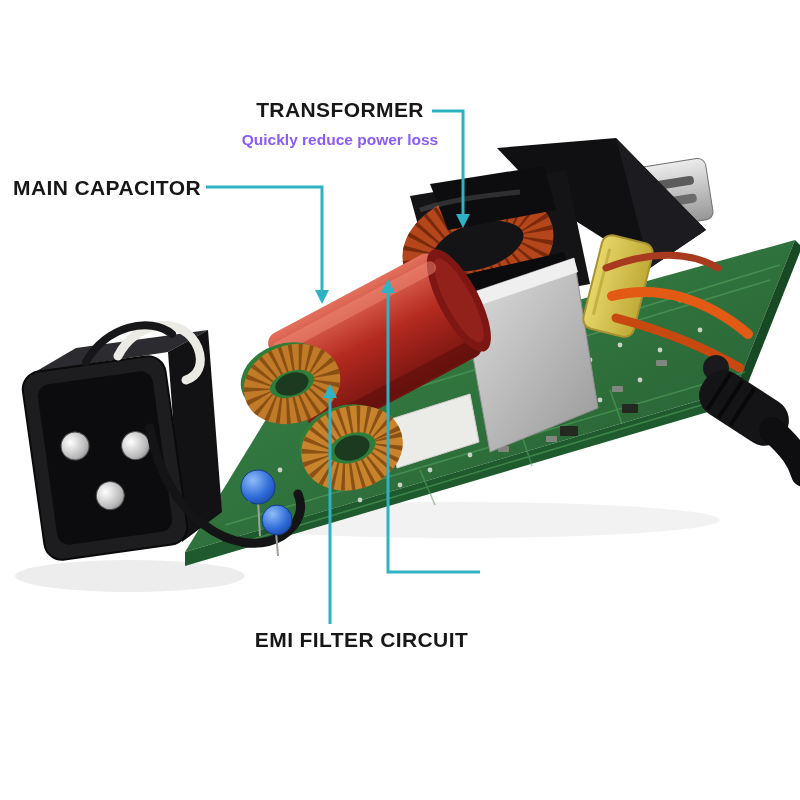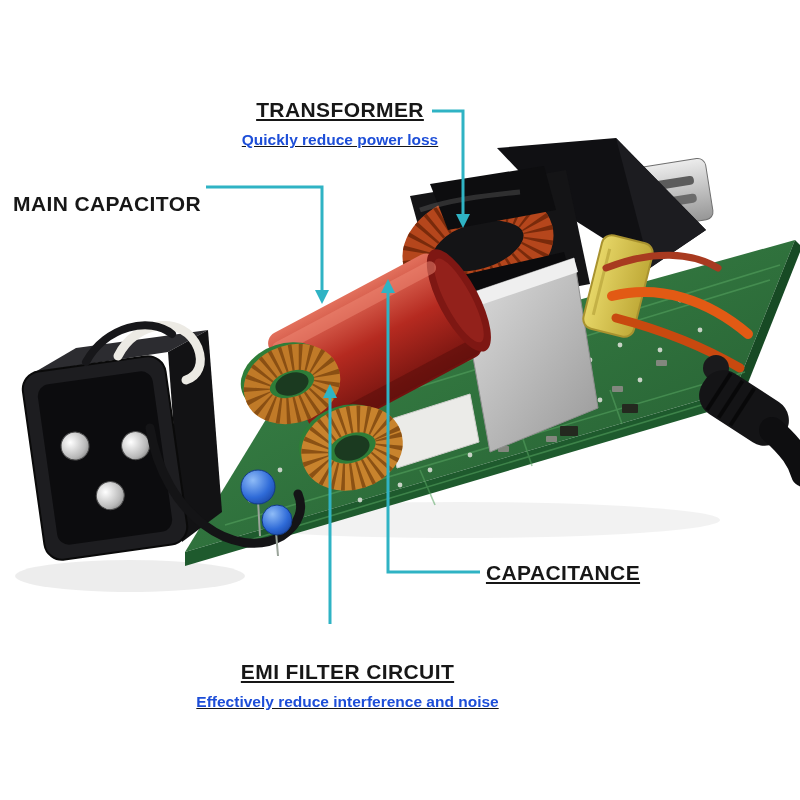--- a/index.html
+++ b/index.html
@@ -1,27 +1,27 @@
 <!DOCTYPE html>
 <html><head>
 <meta charset="utf-8">
 <style>
   * { margin:0; padding:0; box-sizing:border-box; }
   html,body { width:800px; height:800px; background:#ffffff; font-family:"Liberation Sans",sans-serif; }
   .stage { position:relative; width:800px; height:800px; background:#ffffff; overflow:hidden; }
   .stage > svg { position:absolute; left:0; top:0; }
   .callout { position:absolute; color:#161616; }
   .callout .t { font-weight:700; font-size:21px; letter-spacing:.4px; color:#171717; white-space:nowrap; }
-  .callout .d { font-weight:700; font-size:15.5px; margin-top:9px; color:#1d4ed8; white-space:nowrap; }
-  .align-center { text-align:center;text-decoration:underline; }
-  .align-left { text-align:center;margin-top:16px; }
+  .callout .d { font-weight:700; font-size:15.5px; margin-top:9px; color:#8b5cf6; white-space:nowrap; }
+  .align-center { text-align:center; }
+  .align-left { text-align:center; }
   #co-transformer   { left:225px; top:98px;  width:230px; }
   #co-main-cap      { left:13px;  top:176px; }
   #co-capacitance   { left:398px; top:561px; width:330px; }
-  #co-emi           { left:180px; top:628px; width:335px;margin-top:32px; }
+  #co-emi           { left:194px; top:628px; width:335px; }
 </style>
 </head>
 <body>
 
 <div class="stage">
 
   <svg viewBox="0 0 800 800" width="800" height="800">
     <defs>
       <linearGradient id="gBoard" x1="0" y1="0" x2="1" y2="1">
         <stop offset="0" stop-color="#3c8a4a"></stop>
@@ -214,21 +214,19 @@
   <div class="callout align-center" id="co-transformer">
     <div class="t">TRANSFORMER</div>
     <div class="d">Quickly reduce power loss</div>
   </div>
 
   <div class="callout align-left" id="co-main-cap">
     <div class="t">MAIN CAPACITOR</div>
   </div>
 
   <div class="callout align-center" id="co-capacitance">
-    <div class="t">CAPACITANCE</div>
   </div>
 
   <div class="callout align-center" id="co-emi">
     <div class="t">EMI FILTER CIRCUIT</div>
-    <div class="d">Effectively reduce interference and noise</div>
   </div>
 
 </div>
 
 </body></html>

